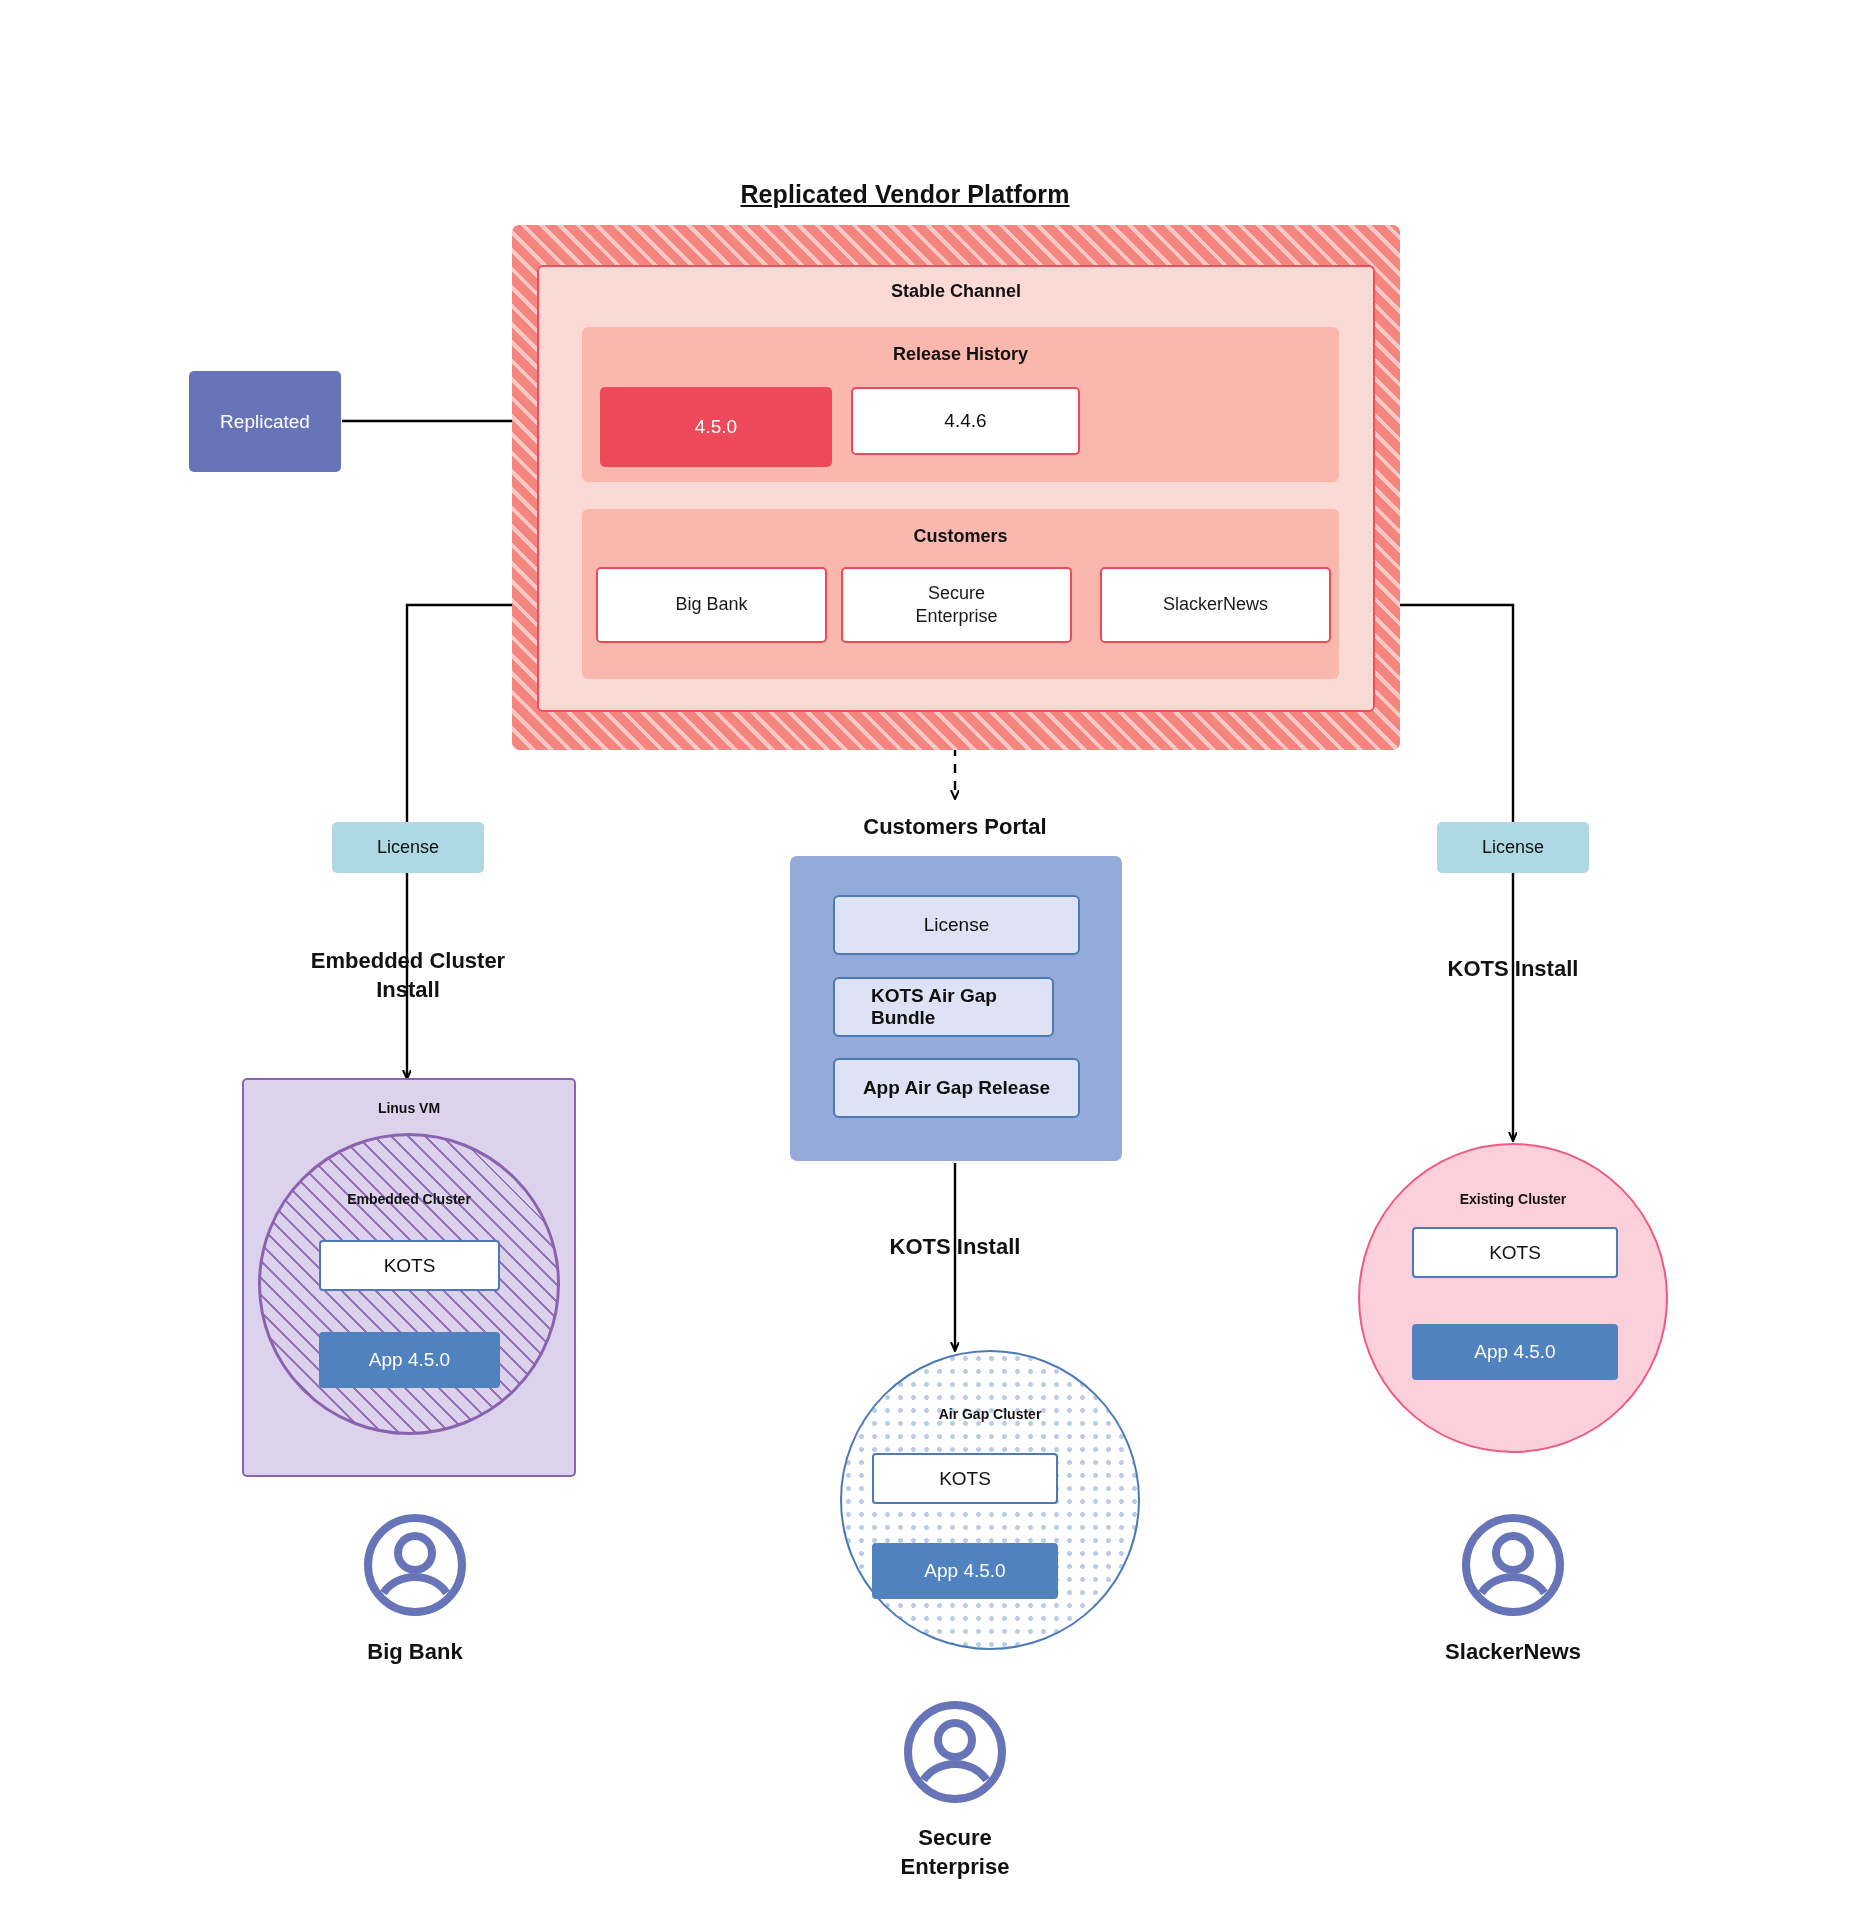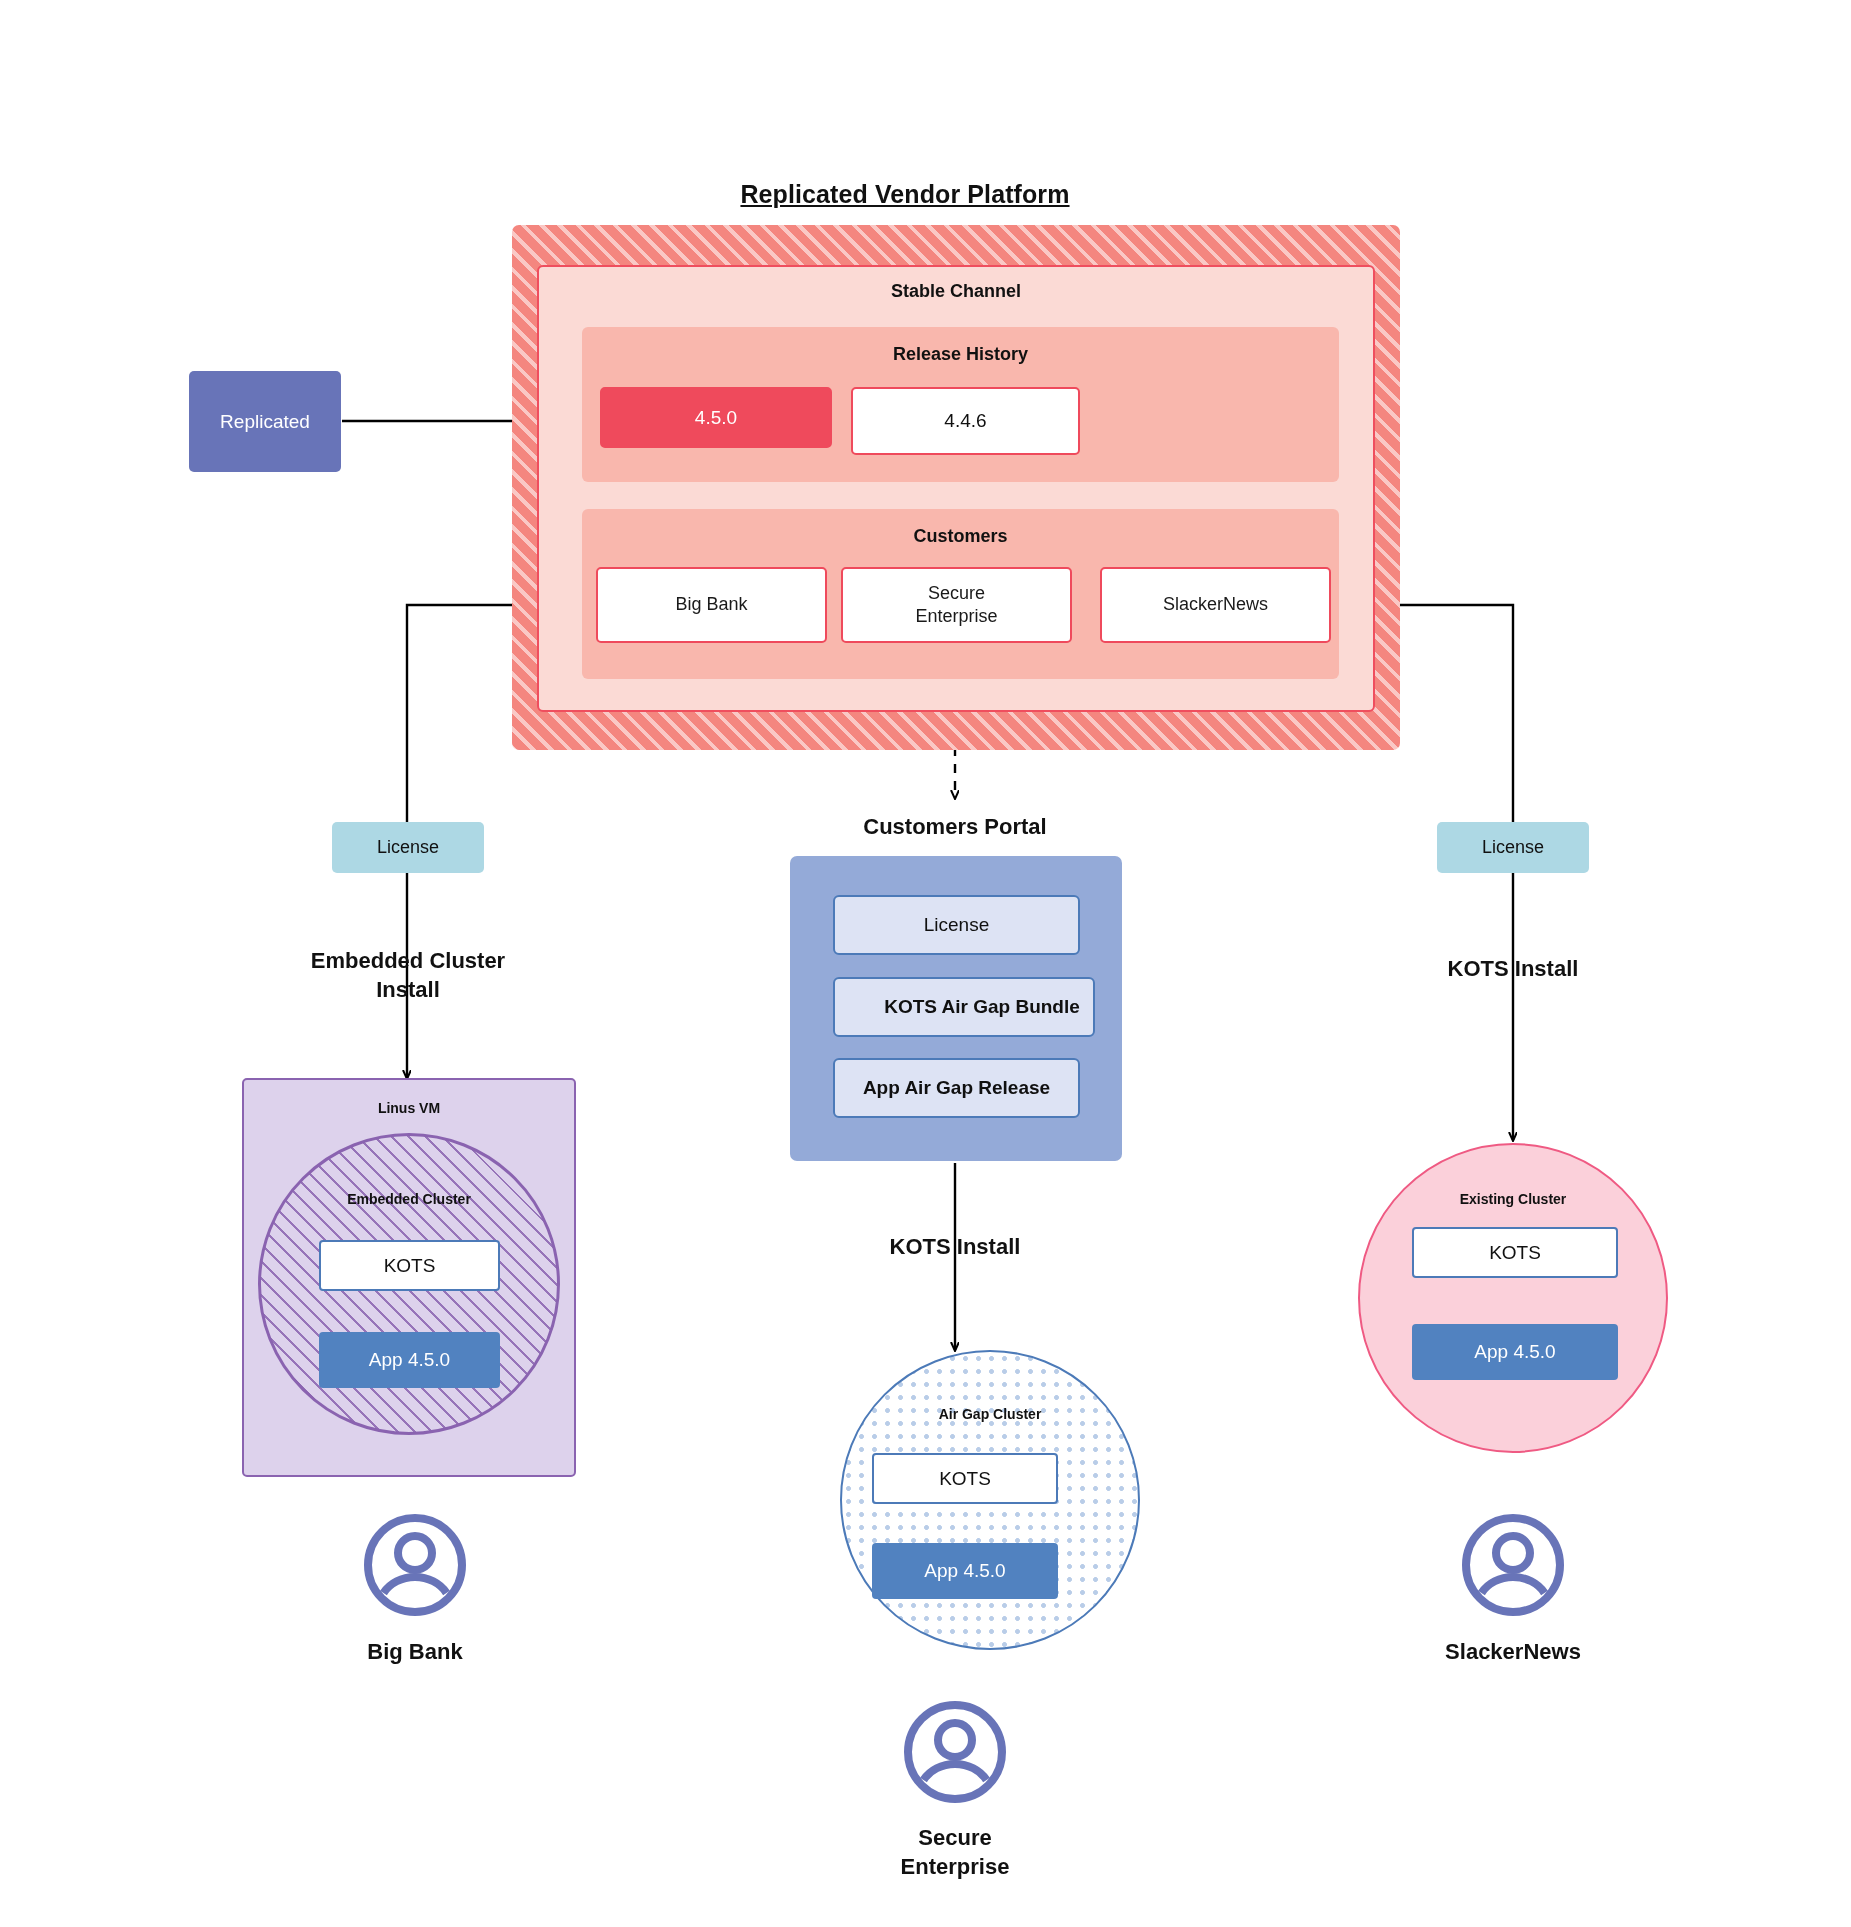--- a/index.html
+++ b/index.html
@@ -245,21 +245,21 @@
 
   <div class="abs platform-frame" style="left:512px; top:225px; width:888px; height:525px;"></div>
 
   <div class="abs channel-panel" style="left:537px; top:265px; width:838px; height:447px;">
     <div class="lbl panel-caption" style="margin-top:13px;">Stable Channel</div>
   </div>
 
   <div class="abs sub-panel" style="left:582px; top:327px; width:757px; height:155px;">
     <div class="lbl panel-caption" style="margin-top:16px;">Release History</div>
   </div>
-  <div class="abs release-box current" style="left:600px; top:387px; width:232px; height:61px;">4.5.0</div>
+  <div class="abs release-box current" style="left:600px; top:387px; width:232px; height:80px;">4.5.0</div>
   <div class="abs release-box past" style="left:851px; top:387px; width:229px; height:68px;">4.4.6</div>
 
   <div class="abs sub-panel" style="left:582px; top:509px; width:757px; height:170px;">
     <div class="lbl panel-caption" style="margin-top:16px;">Customers</div>
   </div>
   <div class="abs customer-box" style="left:596px; top:567px; width:231px; height:76px;">Big Bank</div>
   <div class="abs customer-box" style="left:841px; top:567px; width:231px; height:76px;">Secure
 Enterprise</div>
   <div class="abs customer-box" style="left:1100px; top:567px; width:231px; height:76px;">SlackerNews</div>
 
@@ -285,21 +285,21 @@
       <circle cx="52" cy="40" r="17" fill="none" stroke="#6874b8" stroke-width="8"></circle>
       <path d="M20.5 80 A36 31 0 0 1 83.5 80" fill="none" stroke="#6874b8" stroke-width="8"></path>
     </svg>
   </div>
   <div class="abs lbl persona-name" style="left:305px; top:1638px; width:220px;">Big Bank</div>
 
   <div class="abs lbl edge-label" style="left:805px; top:813px; width:300px;">Customers  Portal</div>
 
   <div class="abs portal-box" style="left:790px; top:856px; width:332px; height:305px;"></div>
   <div class="abs portal-item plain" style="left:833px; top:895px; width:247px; height:60px;">License</div>
-  <div class="abs portal-item" style="left:833px; top:977px; width:262px; height:60px;padding-left:36px;">KOTS Air Gap Bundle</div>
+  <div class="abs portal-item" style="left:833px; top:977px; width:221px; height:60px;padding-left:36px;">KOTS Air Gap Bundle</div>
   <div class="abs portal-item" style="left:833px; top:1058px; width:247px; height:60px;">App Air Gap Release</div>
 
   <div class="abs lbl edge-label" style="left:805px; top:1233px; width:300px;">KOTS Install</div>
 
   <div class="abs airgap-circle" style="left:840px; top:1350px; width:300px; height:300px;">
     <div class="lbl node-caption" style="margin-top:54px;">Air Gap Cluster</div>
   </div>
   <div class="abs kots-box" style="left:872px; top:1453px; width:186px; height:51px;">KOTS</div>
   <div class="abs app-box" style="left:872px; top:1543px; width:186px; height:56px;">App 4.5.0</div>
 

